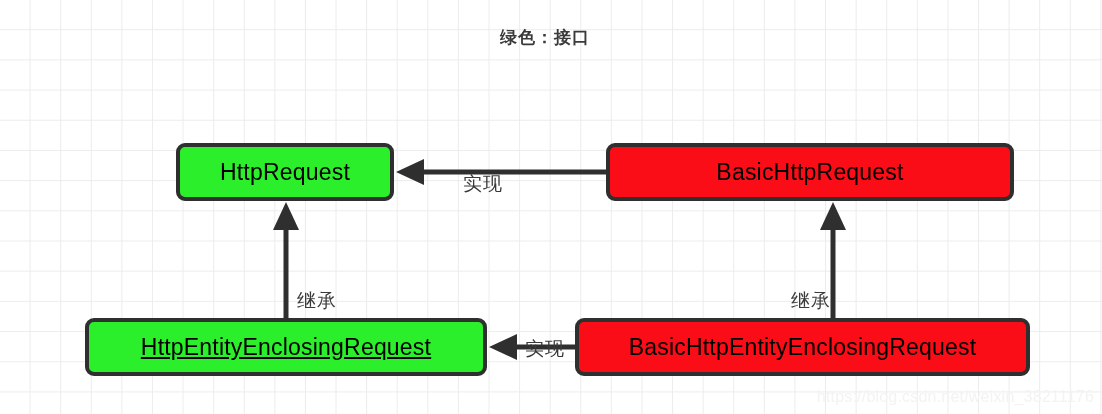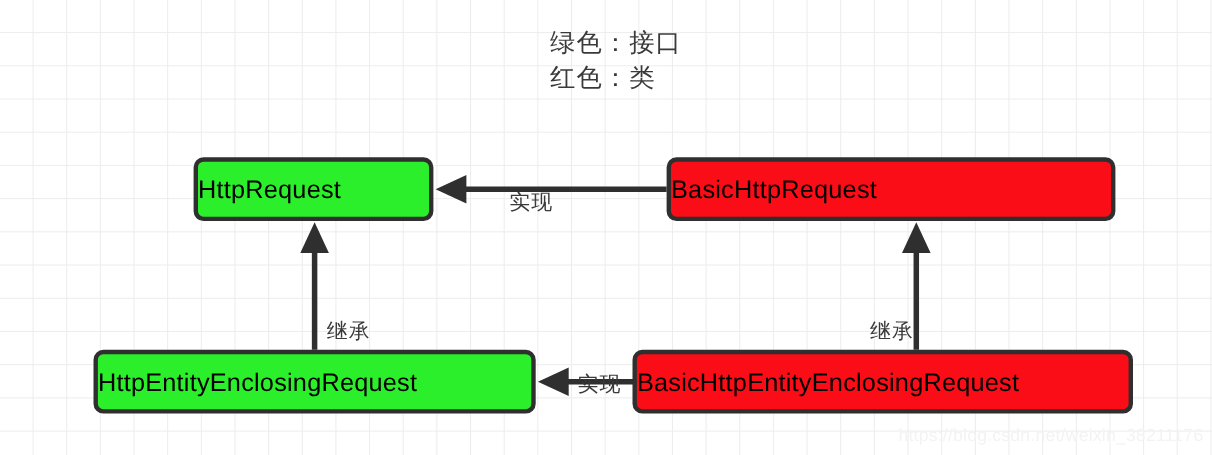--- a/index.html
+++ b/index.html
@@ -21,48 +21,49 @@
     font-family: "Liberation Sans", "DejaVu Sans", sans-serif;
   }
 
   
   .legend {
     position: absolute;
     left: 500px;
     top: 22px;
     width: 220px;
     color: #3a3a3a;
-    font-size: 23px;
+    font-size: 17px;
     line-height: 32px;
     letter-spacing: 1px;
     white-space: nowrap;
+    font-weight: bold;
   }
   .legend-line { display: block; }
 
   
   .node {
     position: absolute;
     box-sizing: border-box;
     border: 4px solid #2f2f2f;
     border-radius: 9px;
     display: flex;
     align-items: center;
-    justify-content: flex-start;
+    justify-content: center;
     color: #000000;
     font-size: 23px;
     letter-spacing: 0.2px;
     white-space: nowrap;
     z-index: 4;
   }
   .node.green { background: #2bef2b; }
   .node.red   { background: #fa0d16; }
 
   #node-http-request            { left: 176px; top: 143px; width: 218px; height: 58px; }
   #node-basic-http-request      { left: 606px; top: 143px; width: 408px; height: 58px; }
-  #node-http-entity             { left:  85px; top: 318px; width: 402px; height: 58px; }
+  #node-http-entity             { left:  85px; top: 318px; width: 402px; height: 58px; text-decoration: underline; }
   #node-basic-http-entity       { left: 575px; top: 318px; width: 455px; height: 58px; }
 
   
   #edges {
     position: absolute;
     left: 0; top: 0;
     width: 1102px; height: 414px;
     z-index: 2;
   }
 
@@ -94,21 +95,20 @@
     user-select: none;
   }
 </style>
 </head>
 <body>
 
 <div id="canvas">
 
   <div class="legend">
     <span class="legend-line">绿色：接口</span>
-    <span class="legend-line">红色：类</span>
   </div>
 
   <svg id="edges" viewBox="0 0 1102 414" width="1102" height="414" xmlns="http://www.w3.org/2000/svg">
 
     <g>
       <line x1="606" y1="172" x2="418" y2="172" stroke="#2f2f2f" stroke-width="5"></line>
       <polygon points="396,172 424,159 424,185" fill="#2f2f2f"></polygon>
     </g>
 
     <g>

